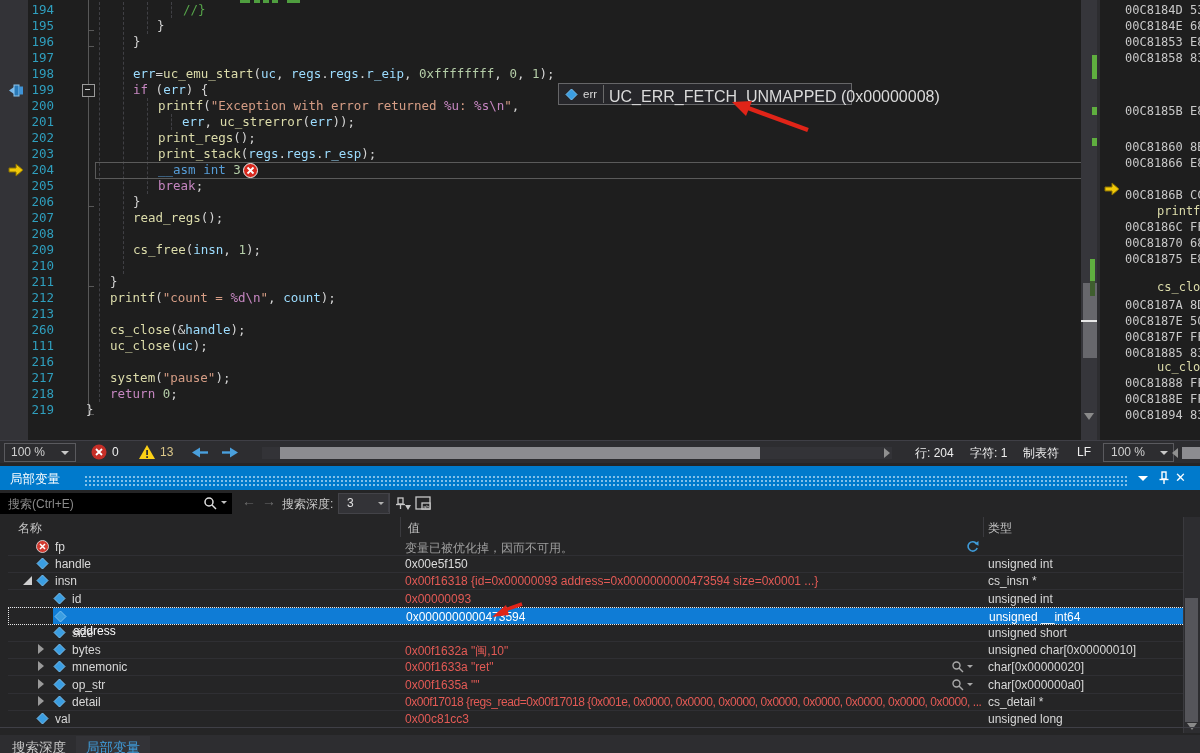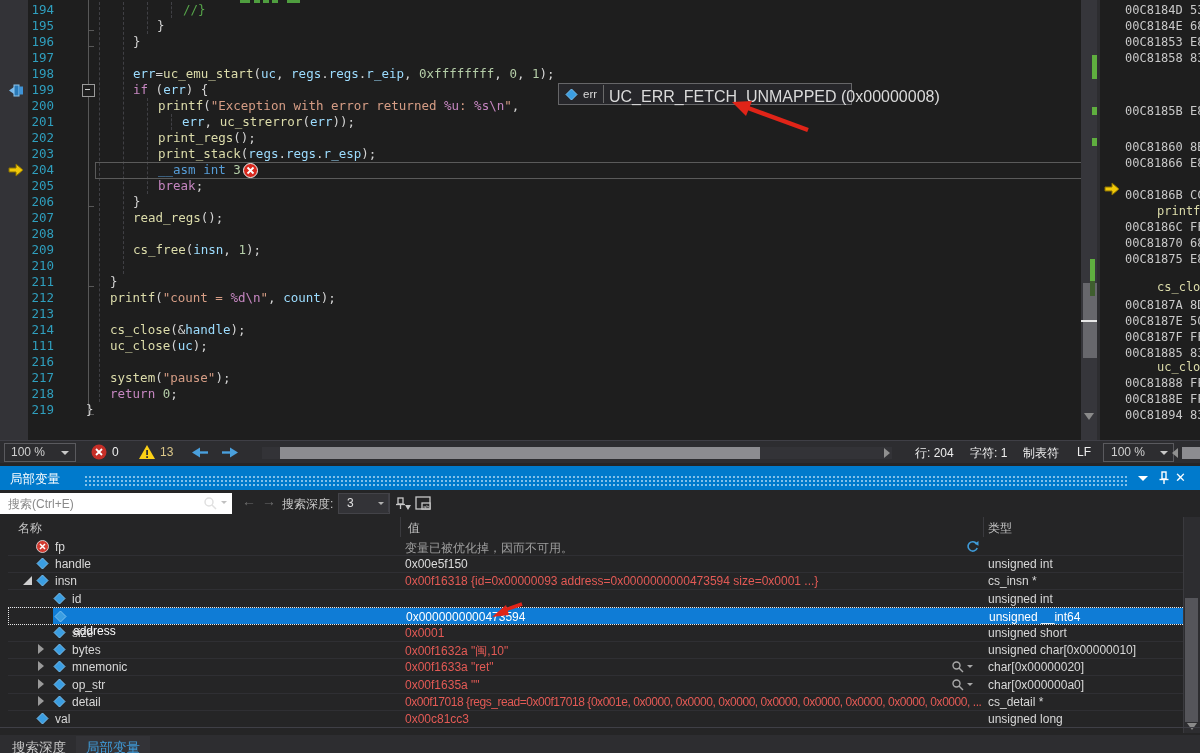--- a/index.html
+++ b/index.html
@@ -33,21 +33,21 @@
   .tri-r{position:absolute;width:0;height:0;border:5px solid transparent;border-right:none;border-left:6px solid #909090}
   #hscroll-track{left:262px;top:6px;width:630px;height:12px;background:#333337}
   #hscroll-thumb{left:280px;top:6px;width:480px;height:12px;background:#8c8c90}
   #panel{left:0;top:463px;width:1200px;height:290px;background:#252526}
   #ptitle{left:0;top:3px;width:1200px;height:24px;background:#007acc}
   #ptitle .t{position:absolute;left:10px;top:5px;font-size:12.5px;color:#ffffff}
   #grip{position:absolute;left:84px;top:9px;width:1044px;height:12px;
     background-image:radial-gradient(circle,rgba(200,230,250,.65) 1px,transparent 1.3px);background-size:4px 4px}
   .titico{position:absolute;top:4px;color:#ffffff;font-size:12px}
   #toolbar{left:0;top:27px;width:1200px;height:27px;background:#252526}
-  #searchbox{position:absolute;left:0;top:3px;width:232px;height:21px;background:#ffffff}
+  #searchbox{position:absolute;left:0;top:3px;width:232px;height:21px;background:#000000}
   #searchbox .ph{position:absolute;left:8px;top:3px;font-size:12px;color:#8a8a8a}
   .grayarr{position:absolute;top:3px;font-size:14px;color:#6d6d6d}
   #depthlabel{position:absolute;left:282px;top:6px;font-size:12px;color:#c8c8c8}
   #depthcombo{position:absolute;left:338px;top:3px;width:42px;height:19px;background:#333337;border:1px solid #434348;color:#e0e0e0;font-size:12px;line-height:19px;padding-left:8px}
   #depthcombo .car{position:absolute;right:5px;top:8px;width:0;height:0;border:3.5px solid transparent;border-top-color:#b0b0b0}
   .tbsep{position:absolute;left:388px;top:4px;width:1px;height:18px;background:#3f3f46}
   #hdr{left:0;top:54px;width:1200px;height:20px;background:#252526;border-bottom:1px solid #3f3f46}
   .hcell{position:absolute;top:3px;font-size:12px;color:#c4c4c4}
   #grid{left:0;top:74px;width:1200px;height:190px;background:#252526;overflow:hidden}
   .colsep{position:absolute;top:54px;width:1px;height:210px;background:#3a3a3e}
@@ -136,21 +136,21 @@
       <div class="lnum" style="top: 242px;">209</div>
       <div class="cline" style="top: 242px; left: 133px;"><span class="tok-fn">cs_free</span><span class="tok-pun">(</span><span class="tok-var">insn</span><span class="tok-pun">, </span><span class="tok-num">1</span><span class="tok-pun">);</span></div>
       <div class="lnum" style="top: 258px;">210</div>
       <div class="cline" style="top: 258px; left: 133px;"></div>
       <div class="lnum" style="top: 274px;">211</div>
       <div class="cline" style="top: 274px; left: 110px;"><span class="tok-pun">}</span></div>
       <div class="lnum" style="top: 290px;">212</div>
       <div class="cline" style="top: 290px; left: 110px;"><span class="tok-fn">printf</span><span class="tok-pun">(</span><span class="tok-str">"count = </span><span class="tok-fmt">%d</span><span class="tok-fmt">\n</span><span class="tok-str">"</span><span class="tok-pun">, </span><span class="tok-var">count</span><span class="tok-pun">);</span></div>
       <div class="lnum" style="top: 306px;">213</div>
       <div class="cline" style="top: 306px; left: 110px;"></div>
-      <div class="lnum" style="top: 322px;">214</div>
+      <div class="lnum" style="top: 322px;">260</div>
       <div class="cline" style="top: 322px; left: 110px;"><span class="tok-fn">cs_close</span><span class="tok-pun">(&amp;</span><span class="tok-var">handle</span><span class="tok-pun">);</span></div>
       <div class="lnum" style="top: 338px;">111</div>
       <div class="cline" style="top: 338px; left: 110px;"><span class="tok-fn">uc_close</span><span class="tok-pun">(</span><span class="tok-var">uc</span><span class="tok-pun">);</span></div>
       <div class="lnum" style="top: 354px;">216</div>
       <div class="cline" style="top: 354px; left: 110px;"></div>
       <div class="lnum" style="top: 370px;">217</div>
       <div class="cline" style="top: 370px; left: 110px;"><span class="tok-fn">system</span><span class="tok-pun">(</span><span class="tok-str">"pause"</span><span class="tok-pun">);</span></div>
       <div class="lnum" style="top: 386px;">218</div>
       <div class="cline" style="top: 386px; left: 110px;"><span class="tok-kw2">return</span><span class="tok-pun"> </span><span class="tok-num">0</span><span class="tok-pun">;</span></div>
       <div class="lnum" style="top: 402px;">219</div>
@@ -353,37 +353,37 @@
         </svg>
         <span class="lbl" style="left: 47px;">insn</span>
         <span class="val v-changed">0x00f16318 {id=0x00000093 address=0x0000000000473594 size=0x0001 ...}</span>
         <span class="typ">cs_insn *</span>
       </div>
       <div class="row" style="top: 53px;">
         <svg class="abs" style="left:45px;top:2px" width="13" height="13">
           <polygon points="6.5,1 12,6.5 6.5,12 1,6.5" fill="#3b9ee2" stroke="#79c0ef" stroke-width="1"></polygon>
         </svg>
         <span class="lbl" style="left: 64px;">id</span>
+        <span class="val v-changed">0x00000093</span>
         <span class="typ">unsigned int</span>
       </div>
       <div class="row sel" style="top: 70px;">
         <div class="selbg"></div>
         <svg class="abs" style="left:45px;top:2px" width="13" height="13">
           <polygon points="6.5,1 12,6.5 6.5,12 1,6.5" fill="#3b9ee2" stroke="#79c0ef" stroke-width="1"></polygon>
         </svg>
         <span class="lbl" style="left: 64px; margin-top: 14px;">address</span>
         <span class="val v-normal">0x0000000000473594</span>
         <span class="typ">unsigned __int64</span>
       </div>
       <div class="row" style="top: 87px;">
         <svg class="abs" style="left:45px;top:2px" width="13" height="13">
           <polygon points="6.5,1 12,6.5 6.5,12 1,6.5" fill="#3b9ee2" stroke="#79c0ef" stroke-width="1"></polygon>
         </svg>
         <span class="lbl" style="left: 64px;">size</span>
-        <span class="val v-changed">0x0001</span>
         <span class="typ">unsigned short</span>
       </div>
       <div class="row" style="top: 104px;">
         <div class="exp-closed" style="left: 30px;"></div>
         <svg class="abs" style="left:45px;top:2px" width="13" height="13">
           <polygon points="6.5,1 12,6.5 6.5,12 1,6.5" fill="#3b9ee2" stroke="#79c0ef" stroke-width="1"></polygon>
         </svg>
         <span class="lbl" style="left: 64px;">bytes</span>
         <span class="val v-changed">0x00f1632a "闽,10"</span>
         <span class="typ">unsigned char[0x00000010]</span>

